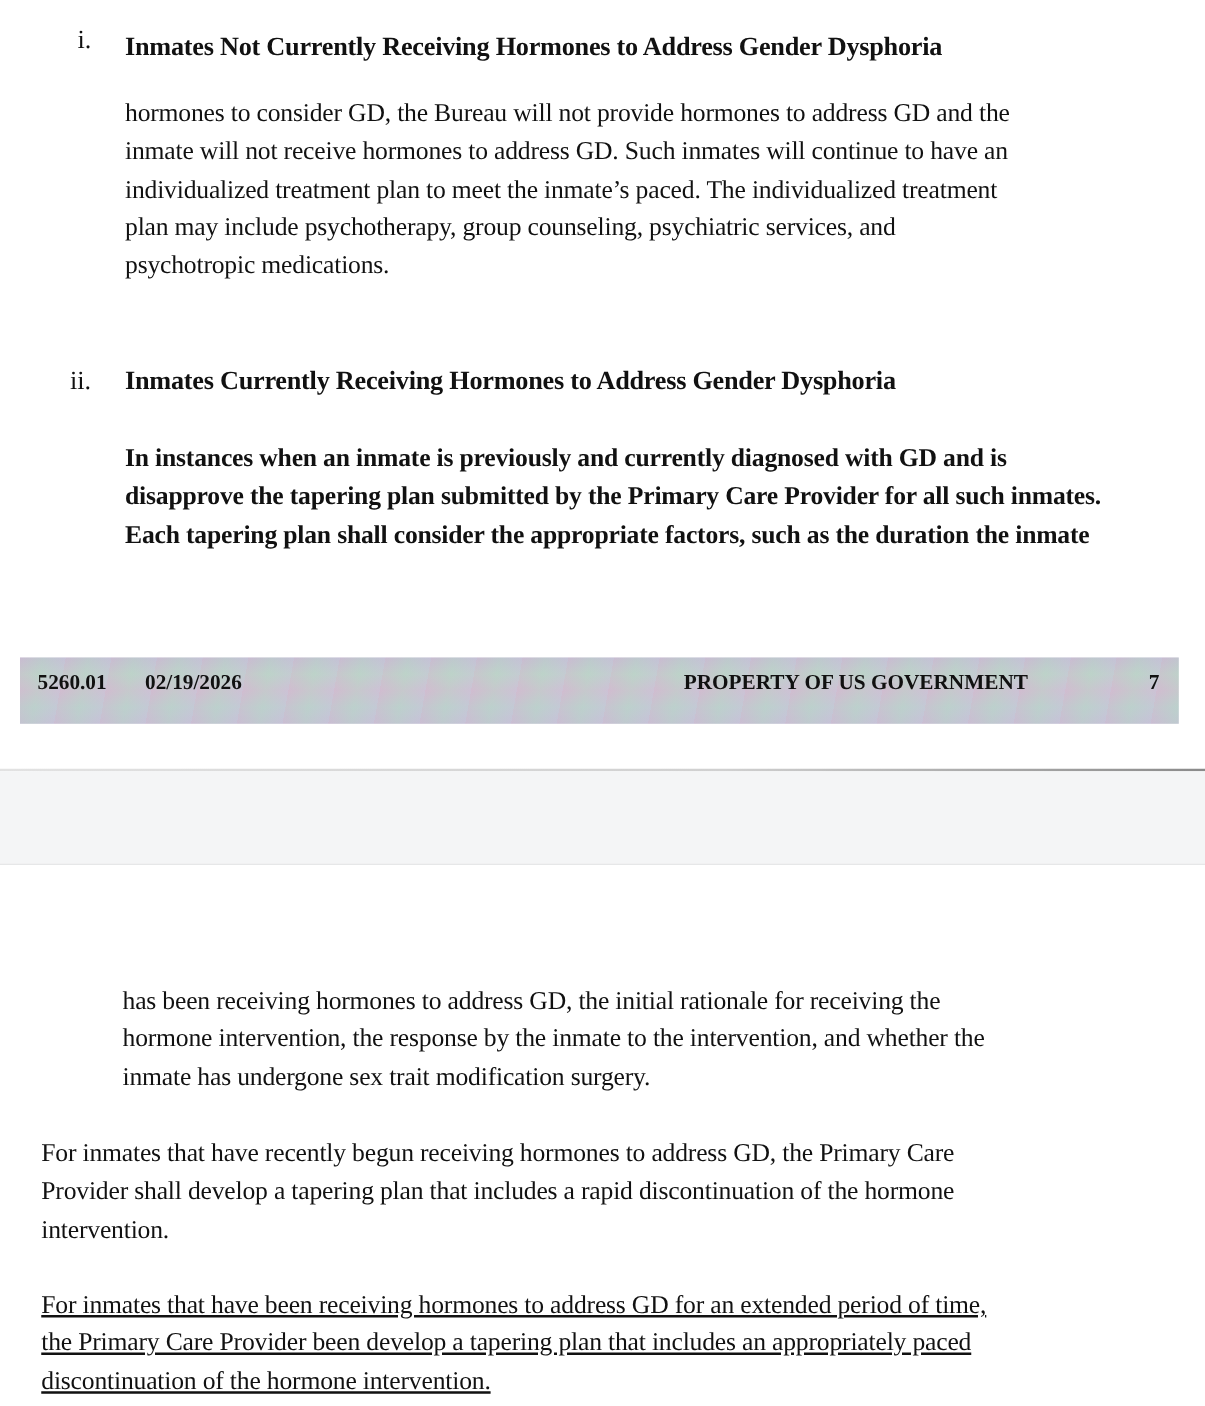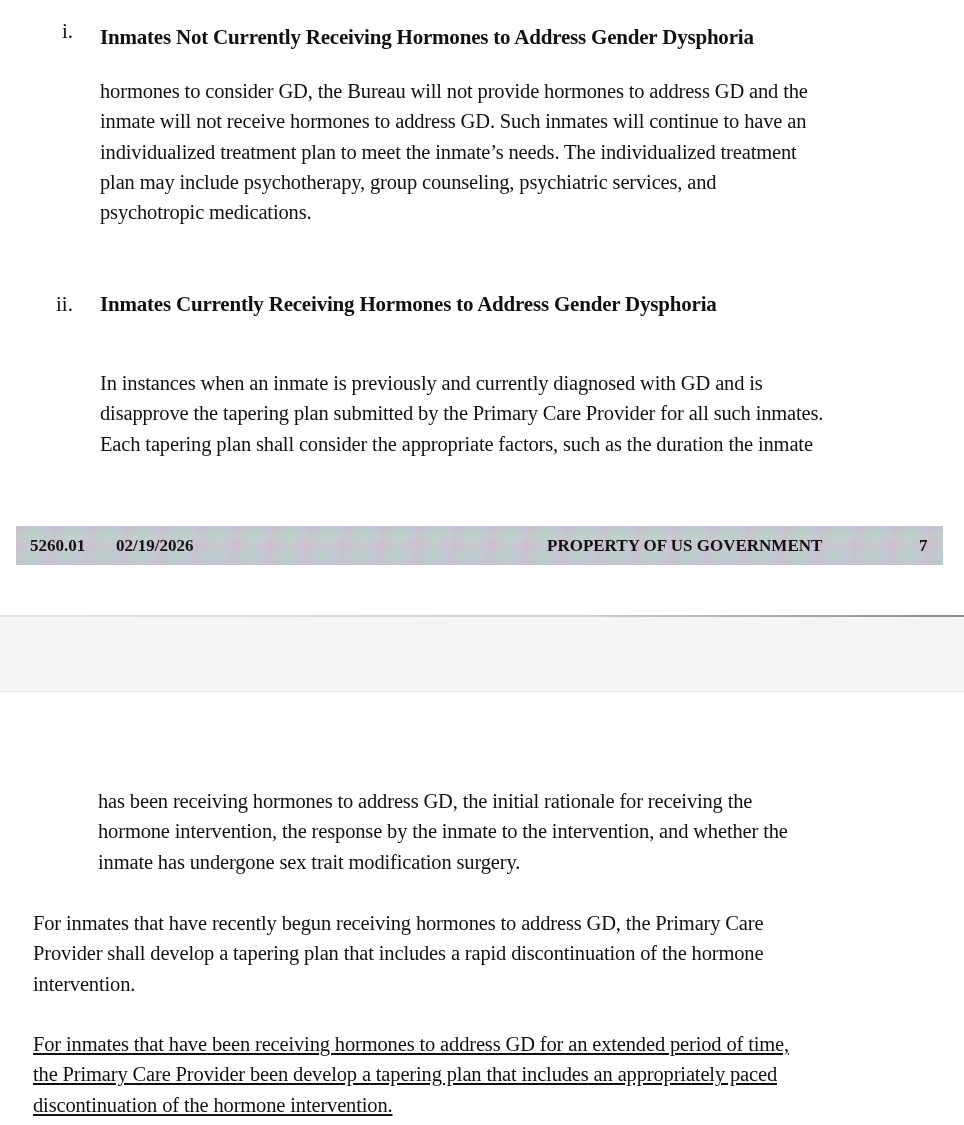--- a/index.html
+++ b/index.html
@@ -14,21 +14,21 @@
       font-weight: bold; font-size: 21px; line-height: 24px; white-space: nowrap;
       letter-spacing: -0.2px;
     }
     .numeral { font-size: 21px; line-height: 24px; }
     .para {
       font-size: 20.5px; line-height: 30.3px; white-space: nowrap;
       letter-spacing: -0.15px;
     }
     .para .line { display: block; height: 30.3px; }
     .footer-bar {
-      left: 16px; top: 526px; width: 927px; height: 39px;
+      left: 16px; top: 526px; width: 927px; height: 53px;
       background: linear-gradient(180deg, #c9c5d6 0%, #c7d6cf 25%, #d5c6d4 50%, #c6d2d4 75%, #cbc7d8 100%);
     }
     .footer-bar::after {
       content: ""; position: absolute; inset: 0;
       background: repeating-linear-gradient(100deg, rgba(200,170,200,0.35) 0px, rgba(170,205,190,0.35) 18px, rgba(190,185,215,0.35) 36px);
     }
     .footer-text {
       position: absolute; top: 10px; font-weight: bold; font-size: 17px; line-height: 20px;
       z-index: 1; white-space: nowrap;
     }
@@ -44,29 +44,29 @@
 </head>
 <body>
 
 <div>
   <div class="abs numeral" style="left:62px; top:19px;">i.</div>
   <div class="abs heading" style="left:100px; top:25px;">Inmates Not Currently Receiving Hormones to Address Gender Dysphoria</div>
 
   <div class="abs para" style="left:100px; top:76px;">
     <span class="line">hormones to consider GD, the Bureau will not provide hormones to address GD and the</span>
     <span class="line">inmate will not receive hormones to address GD. Such inmates will continue to have an</span>
-    <span class="line">individualized treatment plan to meet the inmate’s needs. The individualized treatment</span>
+    <span class="line">individualized treatment plan to meet the inmate’s paced. The individualized treatment</span>
     <span class="line">plan may include psychotherapy, group counseling, psychiatric services, and</span>
     <span class="line">psychotropic medications.</span>
   </div>
 
   <div class="abs numeral" style="left:56px; top:292px;">ii.</div>
   <div class="abs heading" style="left:100px; top:292px;">Inmates Currently Receiving Hormones to Address Gender Dysphoria</div>
 
-  <div class="abs para" style="left:100px; top:368px;">
+  <div class="abs para" style="left:100px; top:352px;font-weight:bold;">
     <span class="line">In instances when an inmate is previously and currently diagnosed with GD and is</span>
     <span class="line">disapprove the tapering plan submitted by the Primary Care Provider for all such inmates.</span>
     <span class="line">Each tapering plan shall consider the appropriate factors, such as the duration the inmate</span>
   </div>
 
   <div class="abs footer-bar">
     <span class="footer-text" style="left:14px;">5260.01</span>
     <span class="footer-text" style="left:100px;">02/19/2026</span>
     <span class="footer-text" style="left:531px;">PROPERTY OF US GOVERNMENT</span>
     <span class="footer-text" style="left:903px;">7</span>

